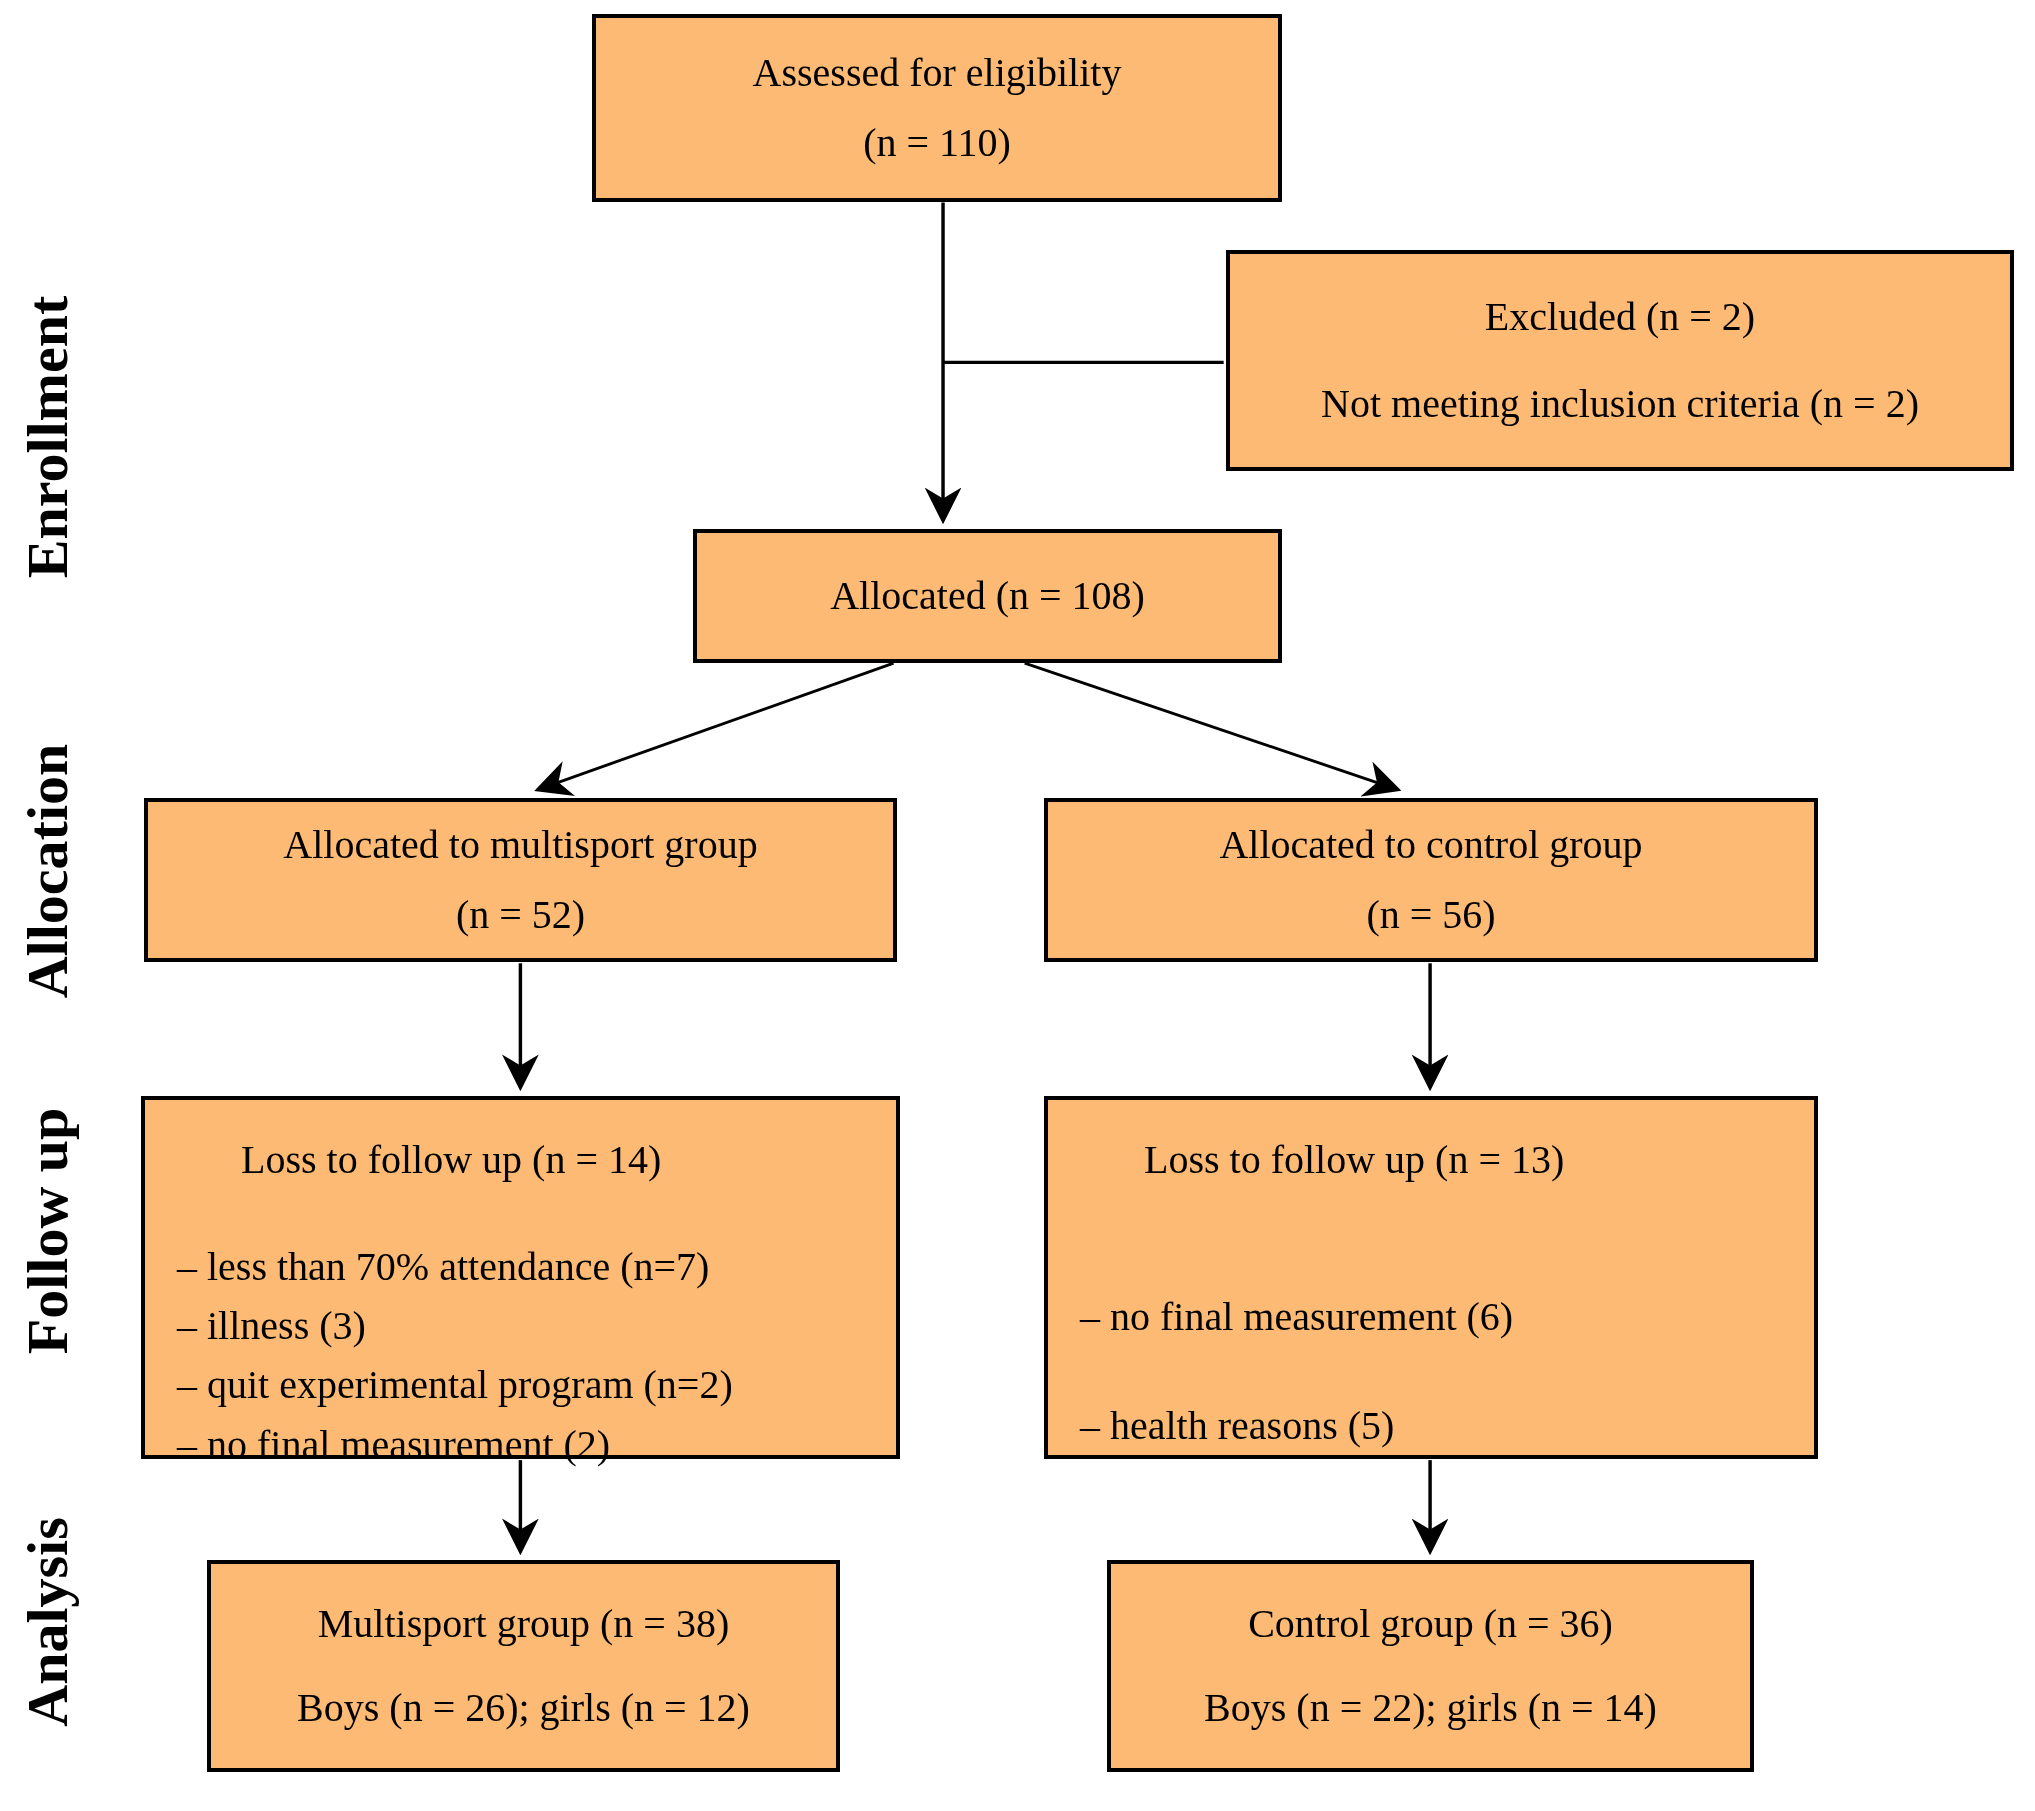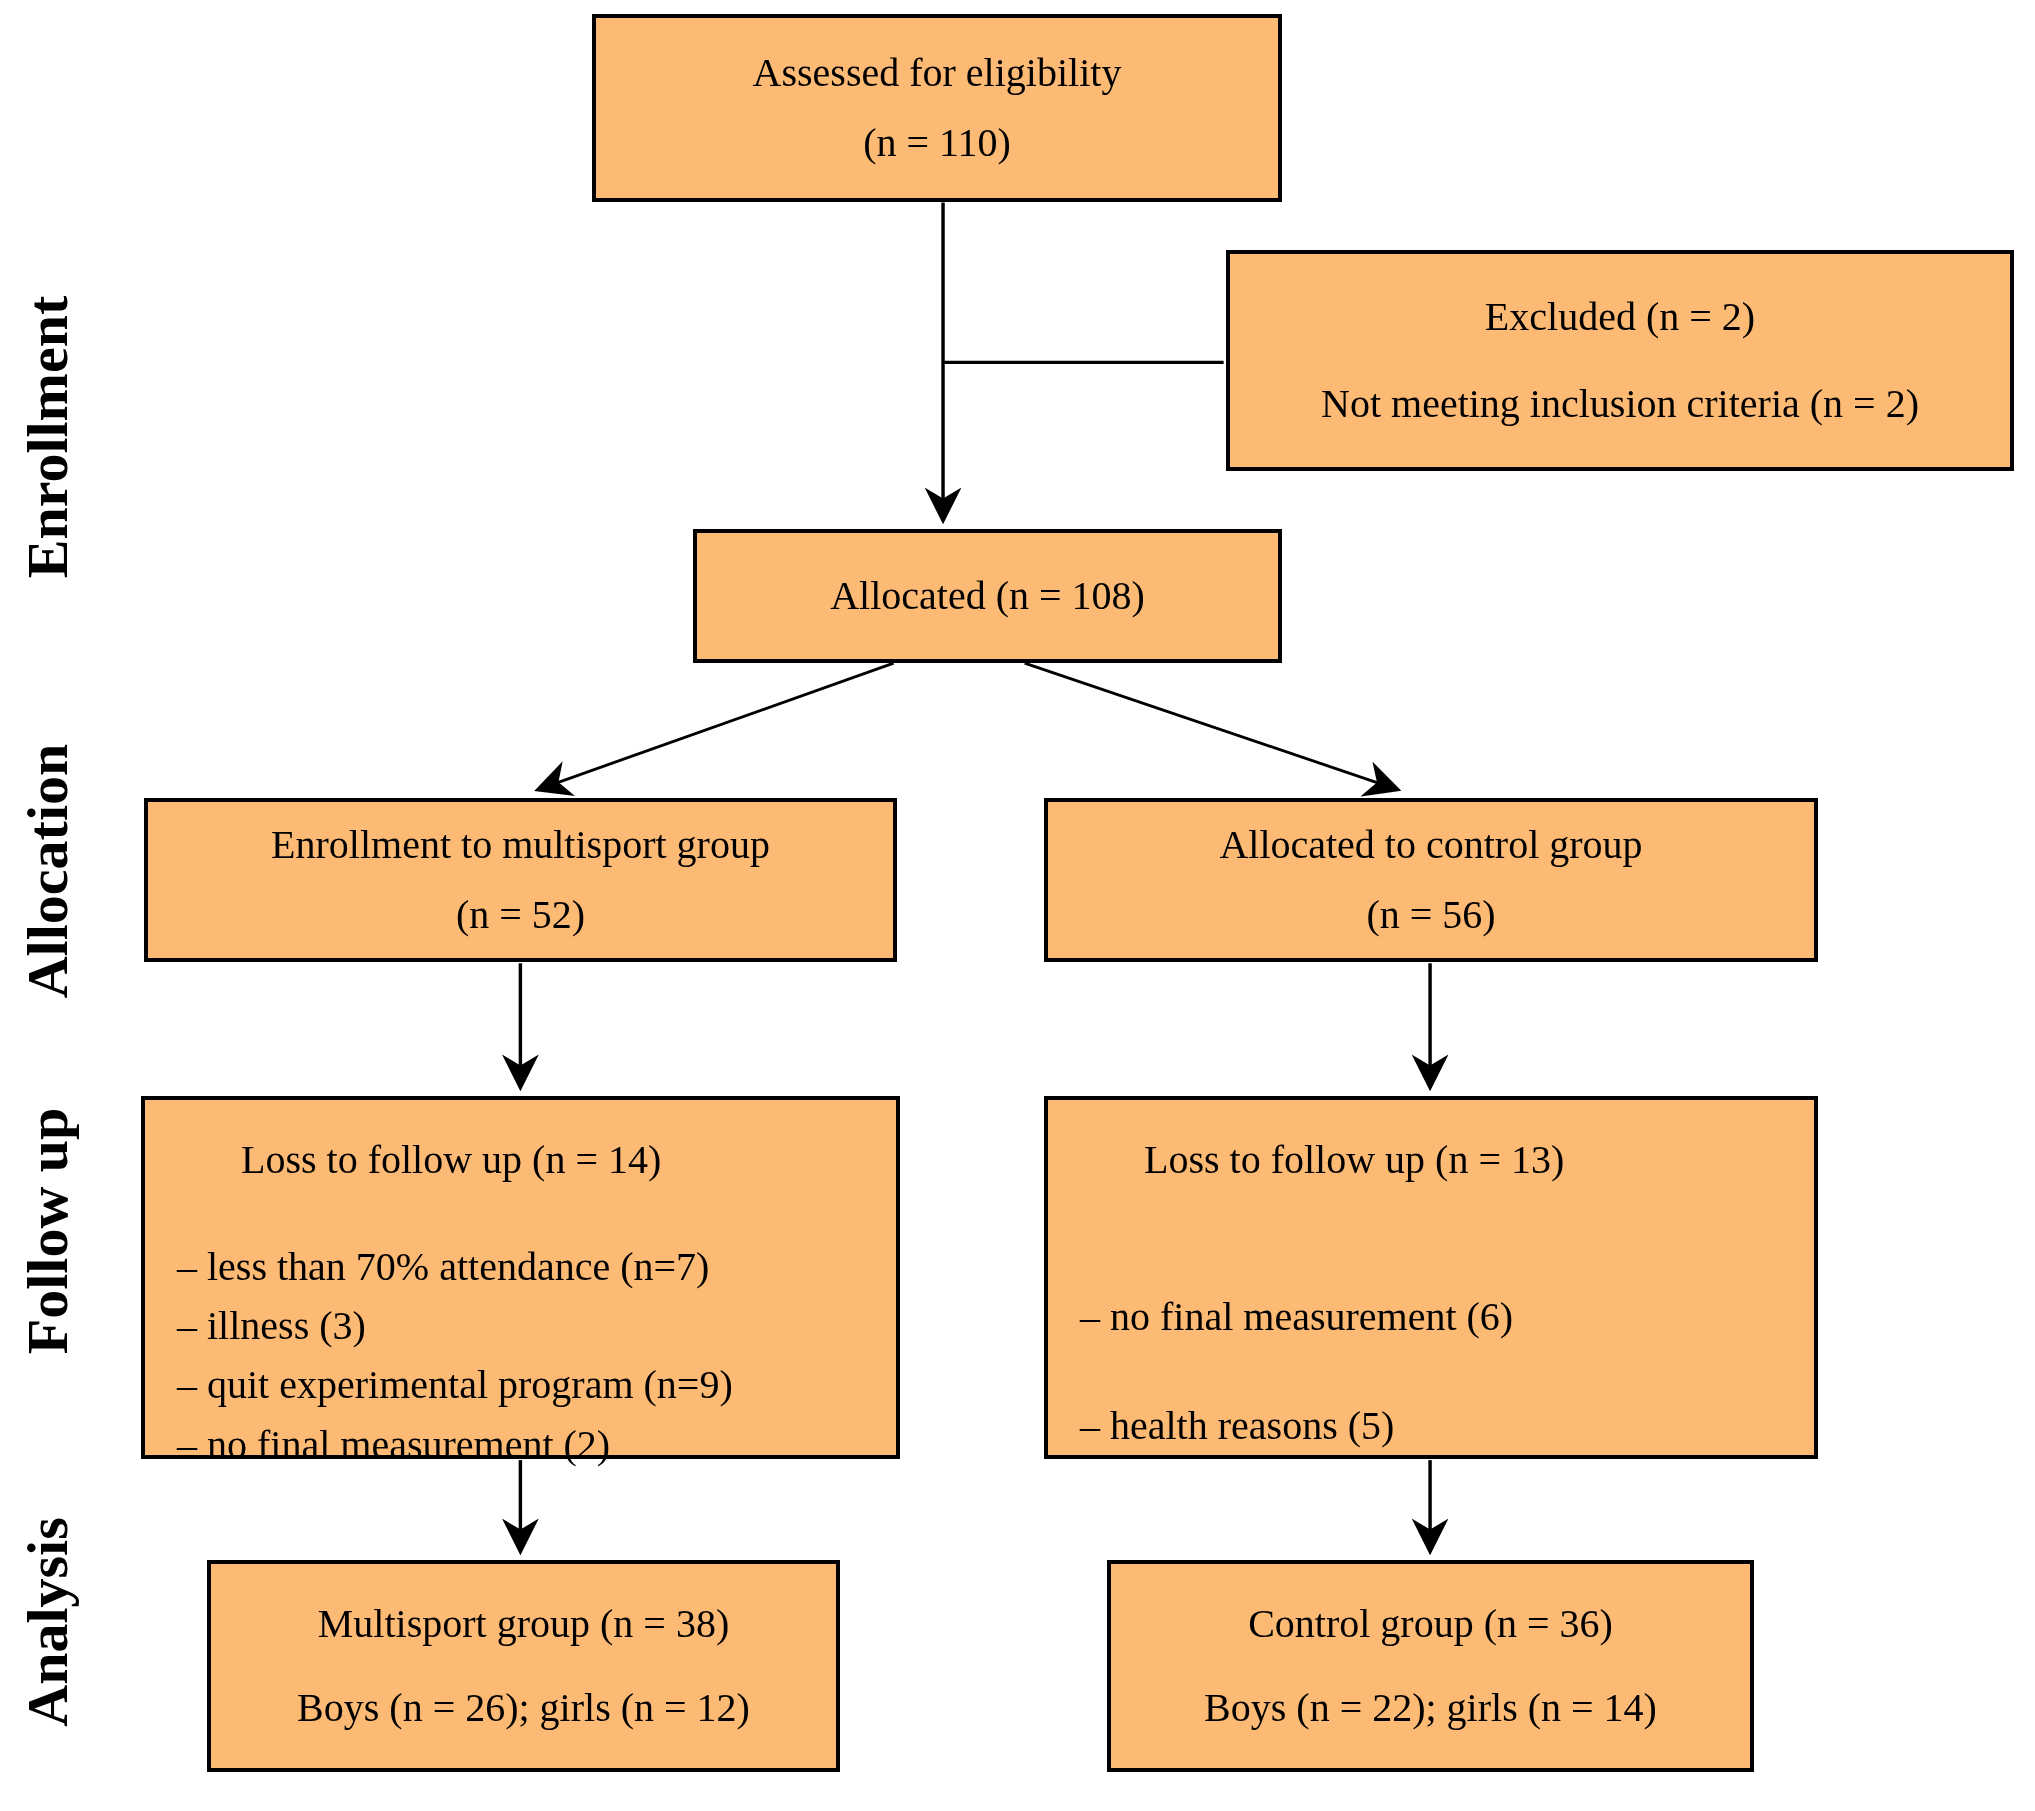--- a/index.html
+++ b/index.html
@@ -104,34 +104,34 @@
   <div class="box spread" id="box-excluded">
     <div class="bline">Excluded (n = 2)</div>
     <div class="bline">Not meeting inclusion criteria (n = 2)</div>
   </div>
 
   <div class="box" id="box-allocated">
     <div class="bline">Allocated (n = 108)</div>
   </div>
 
   <div class="box two-line" id="box-alloc-left">
-    <div class="bline">Enrollment to multisport group</div>
+    <div class="bline">Allocated to multisport group</div>
     <div class="bline">(n = 52)</div>
   </div>
 
   <div class="box two-line" id="box-alloc-right">
     <div class="bline">Allocated to control group</div>
     <div class="bline">(n = 56)</div>
   </div>
 
   <div class="box fu" id="box-fu-left">
     <div class="fu-title">Loss to follow up (n = 14)</div>
     <div class="fu-item">– less than 70% attendance (n=7)</div>
     <div class="fu-item">– illness (3)</div>
-    <div class="fu-item">– quit experimental program (n=9)</div>
+    <div class="fu-item">– quit experimental program (n=2)</div>
     <div class="fu-item">– no final measurement (2)</div>
   </div>
 
   <div class="box fu" id="box-fu-right">
     <div class="fu-title">Loss to follow up (n = 13)</div>
     <div class="fu-item">– no final measurement (6)</div>
     <div class="fu-item">– health reasons (5)</div>
   </div>
 
   <div class="box spread" id="box-an-left">

